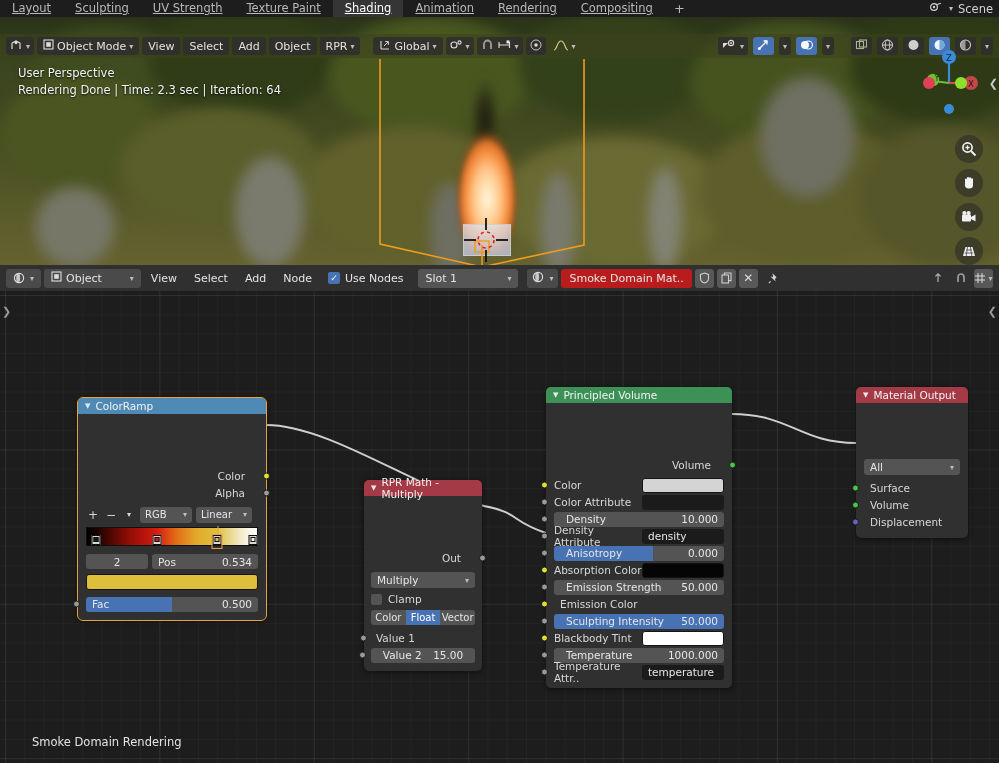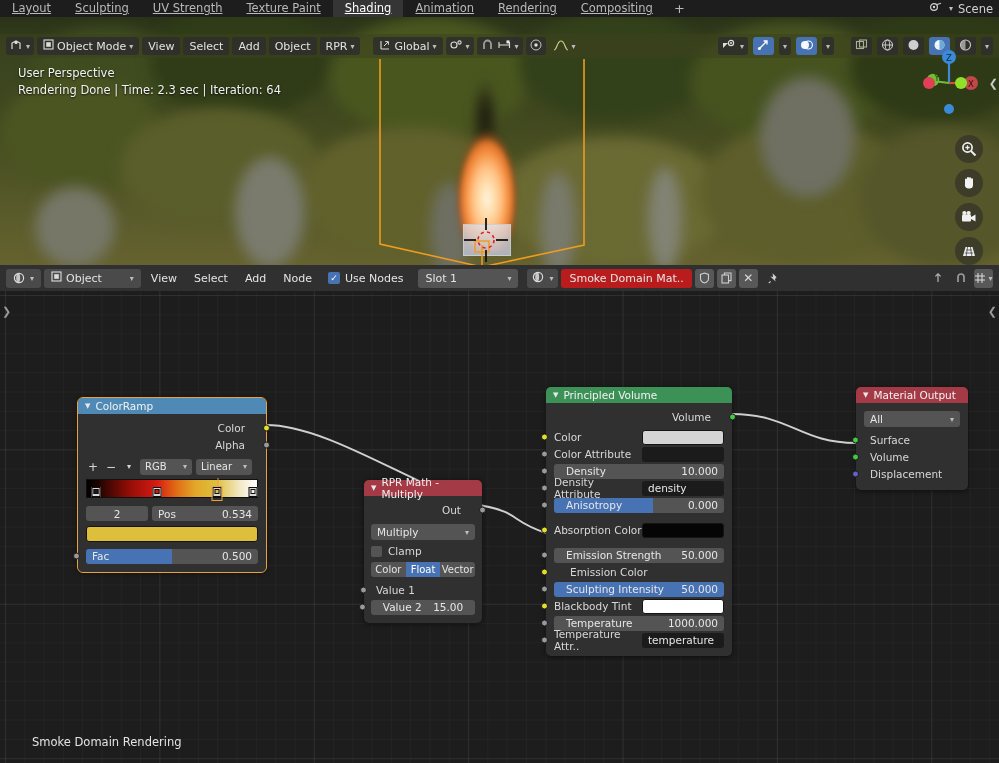--- a/index.html
+++ b/index.html
@@ -146,21 +146,21 @@
 
   
   .node { position: absolute; border-radius: 5px; background: #303030;
           box-shadow: 0 1px 5px rgba(0,0,0,0.55); }
   .node.selected { outline: 1px solid #e8a33d; }
   .node-head {
     height: 16px; display: flex; align-items: center; gap: 5px; padding: 0 7px;
     border-radius: 5px 5px 0 0; font-size: 10.5px; color: #f2f2f2;
   }
   .node-head .tri { font-size: 7px; color: #e8e8e8; }
-  .node-body { padding: 5px 0 7px 0; }
+  .node-body { padding: 5px 0 7px 0; margin-top: 48px; }
   .row { height: 16px; display: flex; align-items: center; position: relative; margin: 1px 0; }
   .lbl { font-size: 10.5px; color: #d8d8d8; }
   .sock {
     position: absolute; width: 7px; height: 7px; border-radius: 50%;
     border: 1px solid #1a1a1a; top: 50%; transform: translateY(-50%);
   }
   .sock.left { left: -4px; }
   .sock.right { right: -4px; }
   .s-yellow { background: #e2e02f; }
   .s-gray { background: #9a9a9a; }
@@ -723,33 +723,33 @@
           <span class="lbl" style="width:88px">Density Attribute</span>
           <span class="field dark" style="flex:1;justify-content:flex-start">density</span>
         </div>
         <div class="row" style="padding:0 8px">
           <span class="sock left s-gray" style="left:-5px"></span>
           <span class="field" style="flex:1;justify-content:space-between;background:linear-gradient(90deg,#4772b3 0 58%,#545454 58% 100%)">
             <span style="padding-left:6px">Anisotropy</span>
             <span>0.000</span>
           </span>
         </div>
-        <div class="row" style="padding:16px 8px">
+        <div class="row" style="padding:8px 8px">
           <span class="sock left s-yellow" style="left:-5px"></span>
           <span class="lbl" style="width:88px">Absorption Color</span>
           <span class="swatch" style="flex:1;background:#050505"></span>
         </div>
         <div class="row" style="padding:0 8px">
           <span class="sock left s-gray" style="left:-5px"></span>
           <span class="field" style="flex:1;justify-content:space-between">
             <span style="padding-left:6px">Emission Strength</span>
             <span>50.000</span>
           </span>
         </div>
-        <div class="row" style="padding:0 24px">
+        <div class="row" style="padding:0 14px">
           <span class="sock left s-yellow" style="left:-5px"></span>
           <span class="lbl">Emission Color</span>
         </div>
         <div class="row" style="padding:0 8px">
           <span class="sock left s-gray" style="left:-5px"></span>
           <span class="field blue" style="flex:1;justify-content:space-between">
             <span style="padding-left:6px">Sculpting Intensity</span>
             <span>50.000</span>
           </span>
         </div>

